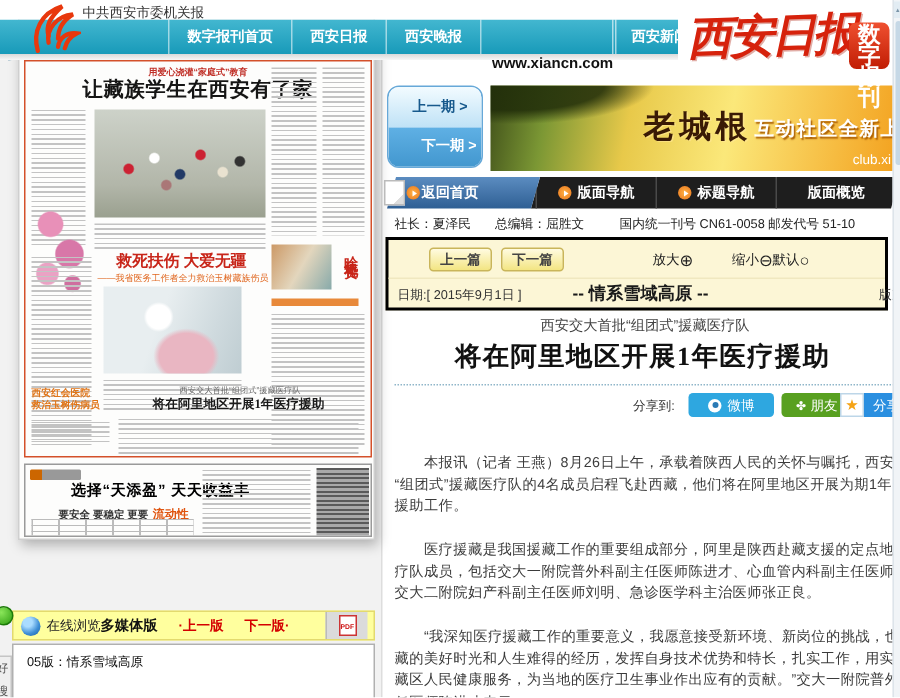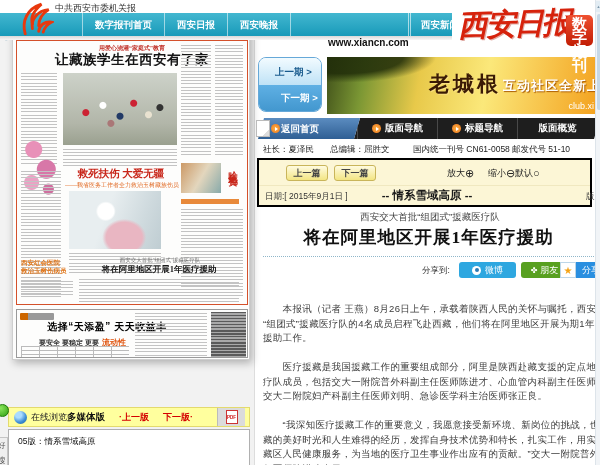--- a/index.html
+++ b/index.html
@@ -8,21 +8,21 @@
   #stage { position:relative; width:600px; height:465px; overflow:hidden; background:#fff; }
   .abs { position:absolute; }
 
   
   .topbar { left:0; top:0; width:600px; height:13px; background:#fff; z-index:5; }
   .masthead-label { left:55px; top:2px; font-size:9px; color:#333; z-index:6; }
   .site-url { left:328px; top:1px; font-size:10px; font-weight:bold; color:#111; z-index:6;margin-top:36px; }
   .phoenix { left:18px; top:1px; width:36px; height:37px; z-index:9; }
   .tealbar { left:0; top:13px; width:600px; height:23px;
     background:linear-gradient(#43b7d0,#189ab9); z-index:4; display:flex; align-items:center; }
-  .teal-nav { margin-left:82px; display:flex; align-items:center; height:23px; }
+  .teal-nav { margin-left:112px; display:flex; align-items:center; height:23px; }
   .teal-item { color:#fff; font-size:9.5px; font-weight:bold; line-height:23px;
     padding:0 12px; border-left:1px solid rgba(255,255,255,.55); cursor:pointer; }
   .teal-item:last-child { border-right:1px solid rgba(255,255,255,.55); }
   .teal-right { position:absolute; left:408px; top:0; height:23px; line-height:23px;
     color:#fff; font-size:9.5px; font-weight:bold; padding:0 10px;
     border-left:3px double rgba(255,255,255,.6); border-right:3px double rgba(255,255,255,.6); }
   .hdr-shadow { left:0; top:36px; width:600px; height:4px;
     background:linear-gradient(#d9d9d9,#f7f7f7); z-index:3; }
   .brand-block { left:452px; top:0; width:148px; height:52px; background:#fff; z-index:8; }
   .brand-callig { position:absolute; left:6px; top:4px; font-family:"Liberation Serif",serif;
@@ -348,21 +348,21 @@
     <span style="left:0;">社长：夏泽民</span>
     <span style="left:67px;">总编辑：屈胜文</span>
     <span style="left:150px;">国内统一刊号 CN61-0058</span>
     <span style="left:249px;">邮发代号 51-10</span>
   </div>
 
   <div class="abs yellow-block">
     <div class="yb-divline"></div>
     <div class="ybtn" style="left:27px;">上一篇</div>
     <div class="ybtn" style="left:75px;">下一篇</div>
-    <span class="zoomctl" style="left:188px;"><span>放大</span><span class="zi">⊕</span></span>
+    <span class="zoomctl" style="left:176px;"><span>放大</span><span class="zi">⊕</span></span>
     <span class="zoomctl" style="left:216px;padding-left:13px;"><span>缩小</span><span class="zi">⊖</span></span>
     <span class="zoomctl" style="left:256px;"><span>默认</span><span class="zi">○</span></span>
     <span class="date-label">日期:[ 2015年9月1日 ]</span>
     <span class="section-title">-- 情系雪域高原 --</span>
     <span class="clipped-right">版次</span>
   </div>
 
   <div class="abs art-kicker">西安交大首批“组团式”援藏医疗队</div>
   <div class="abs art-title">将在阿里地区开展1年医疗援助</div>
   <div class="abs dotted"></div>

